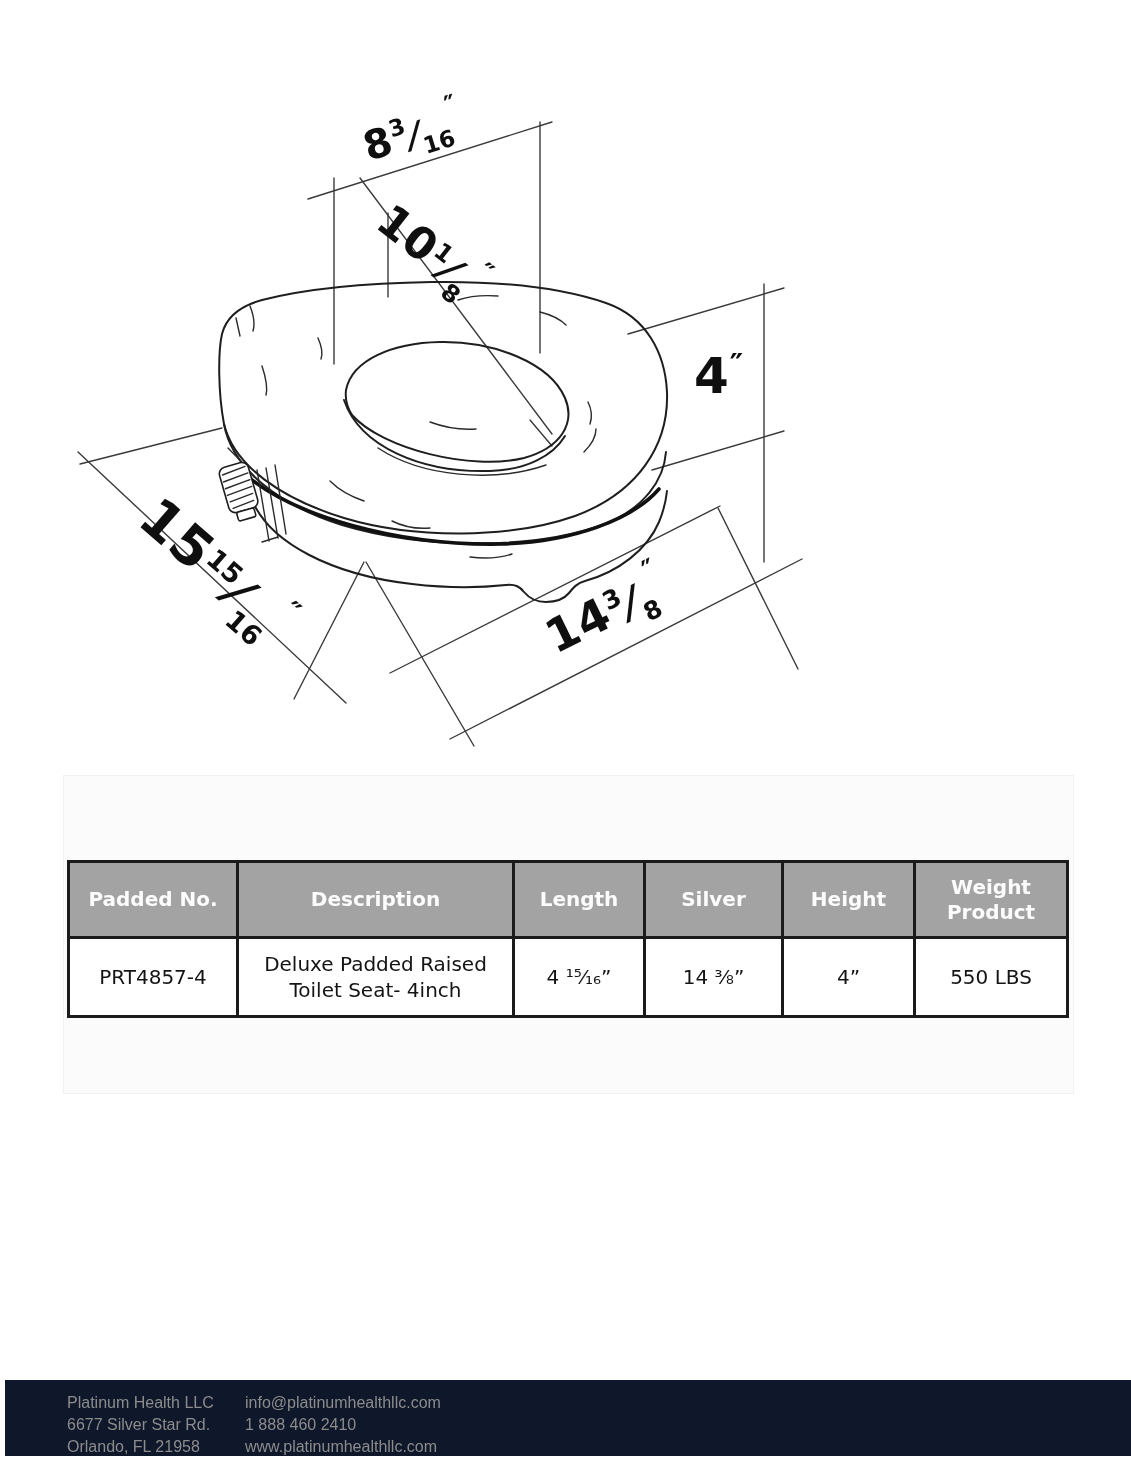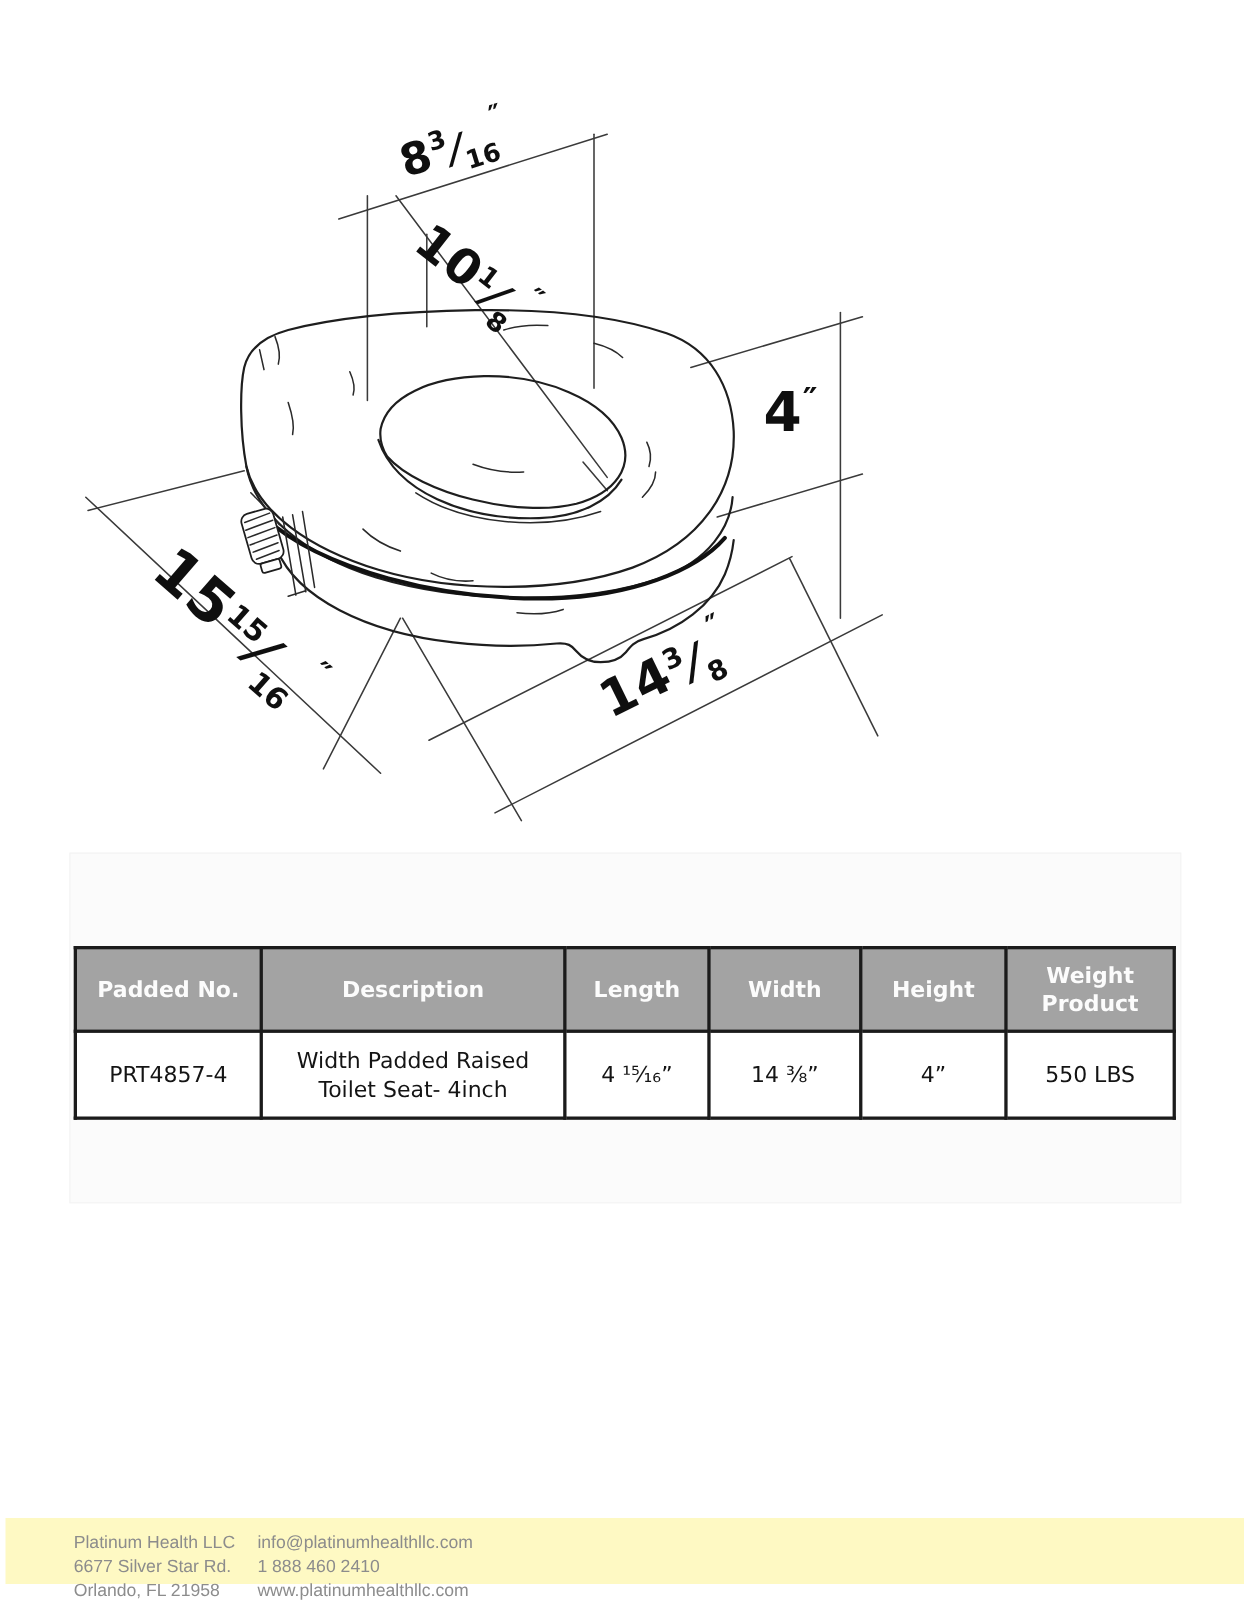--- a/index.html
+++ b/index.html
@@ -61,26 +61,26 @@
     height:69px; background:#a3a3a3; color:#fcfcfc;
     font-size:20px; font-weight:bold; line-height:1.25;
   }
   table.spec td {
     height:72px; background:#ffffff; color:#141414;
     font-size:20px; line-height:1.3;
   }
 
   
   .footer-band {
-    position:absolute; left:5px; top:1380px; width:1126px; height:60px;
-    background:#fef9c3;
+    position:absolute; left:5px; top:1380px; width:1126px; height:76px;
+    background:#0f172a;
   }
   .footer-col { position:absolute; top:12px; font-size:16px; line-height:22px; color:#8c8c8c; }
   .footer-col.left  { left:62px; }
-  .footer-col.right { left:229px; }
+  .footer-col.right { left:240px; }
 </style>
 </head>
 <body>
 
 <div class="page">
 
   <svg class="drawing" width="1131" height="830" viewBox="0 0 1131 830">
 
     <g>
 
@@ -188,29 +188,29 @@
         <col style="width:131px">
       <col style="width:138px">
         <col style="width:132px">
         <col style="width:153px">
     </colgroup>
     <thead>
       <tr>
         <th>Padded No.</th>
         <th>Description</th>
         <th>Length</th>
-        <th>Width</th>
+        <th>Silver</th>
         <th>Height</th>
         <th>Weight Product</th>
       </tr>
     </thead>
     <tbody>
       <tr>
         <td>PRT4857-4</td>
-        <td>Width Padded Raised Toilet Seat- 4inch</td>
+        <td>Deluxe Padded Raised Toilet Seat- 4inch</td>
         <td>4 ¹⁵⁄₁₆”</td>
         <td>14 ⅜”</td>
         <td>4”</td>
         <td>550 LBS</td>
       </tr>
     </tbody>
   </table>
 
   <div class="footer-band">
     <div class="footer-col left">

